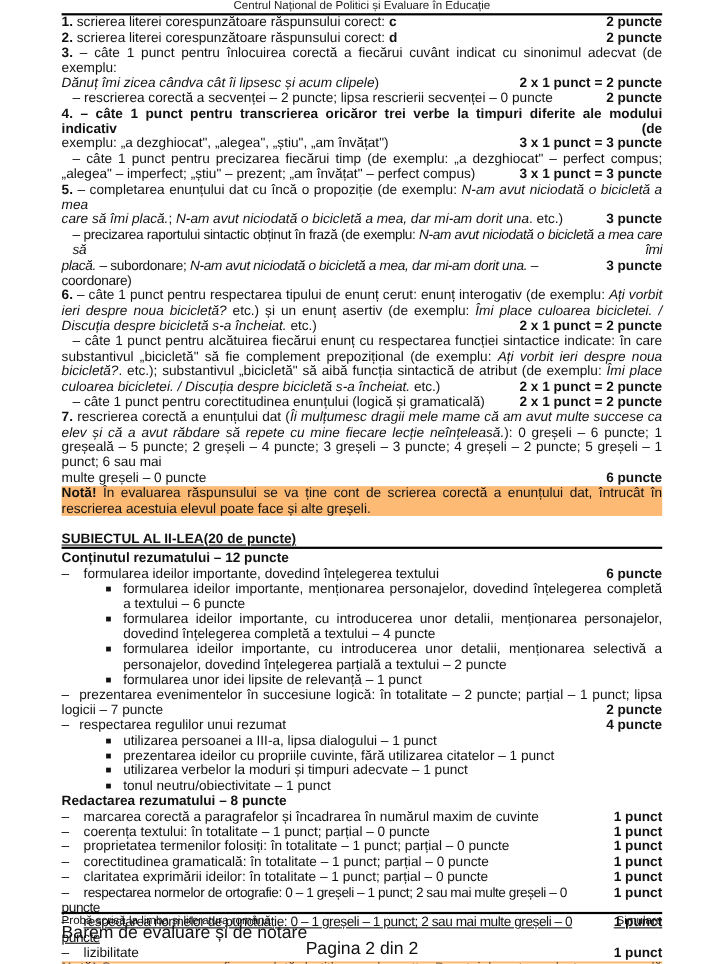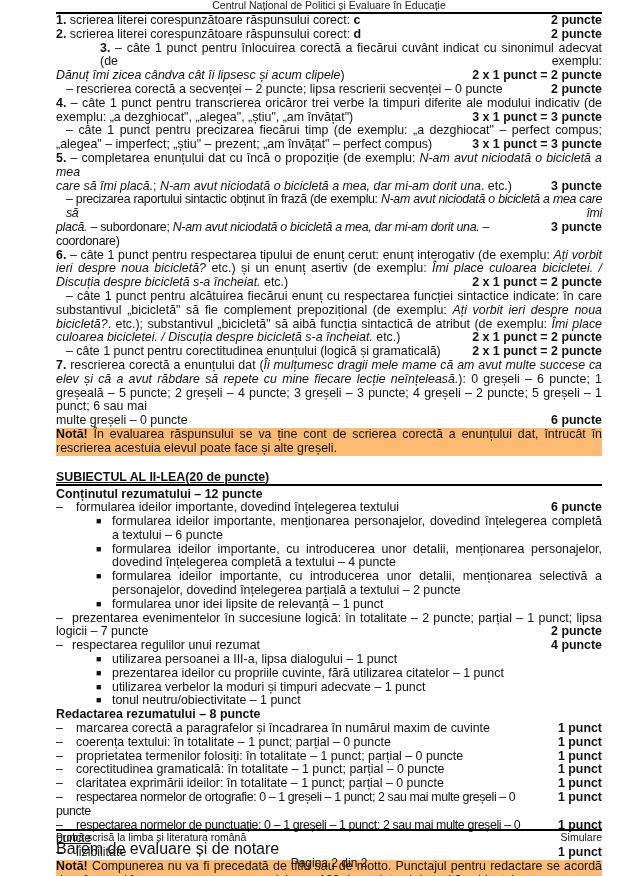--- a/index.html
+++ b/index.html
@@ -18,52 +18,52 @@
   .sec { display:flex; justify-content:flex-start; font-weight:bold; text-decoration:underline;
          line-height:14px; margin-top:14px; }
   .sec-rule { border-top:2.5px solid #000; }
   .dash { display:inline-block; width:20px; }
   .bl { position:relative; padding-left:56px; line-height:13.8px; text-align:justify; }
   .bl .bullet { position:absolute; left:40px; top:0; font-size:9px; }
   .footer { position:absolute; left:56px; top:829px; width:546px; }
   .footer-rule { border-top:2px solid #000; }
   .footer .row { font-size:10.5px; line-height:12px; font-weight:normal;align-items:flex-end; }
   .footer .ln2 { font-size:16px; line-height:12px; }
-  .pg { text-align:center; font-size:12px; line-height:12px; margin-top:2px; }
+  .pg { text-align:center; font-size:16px; line-height:12px; margin-top:2px; }
 </style>
 </head>
 <body>
 
 <div class="page">
   <div class="hdr">Centrul Național de Politici și Evaluare în Educație</div>
   <div class="hdr-rule"></div>
 
   <div class="row">
     <span><b>1.</b><span> scrierea literei corespunzătoare răspunsului corect: </span><b>c</b></span>
     <span class="r">2 puncte</span>
   </div>
 
   <div class="row">
     <span><b>2.</b><span> scrierea literei corespunzătoare răspunsului corect: </span><b>d</b></span>
     <span class="r">2 puncte</span>
   </div>
 
-  <div class="ln j" style="text-align-last:justify;margin-left:44px;">
+  <div class="ln j" style="text-align-last:justify;">
     <b>3.</b><span> – câte 1 punct pentru înlocuirea corectă a fiecărui cuvânt indicat cu sinonimul adecvat (de exemplu:</span>
   </div>
   <div class="row">
     <span><i>Dănuț îmi zicea cândva cât îi lipsesc și acum clipele</i><span>)</span></span>
     <span class="r">2 x 1 punct = 2 puncte</span>
   </div>
   <div class="row ind">
     <span>– rescrierea corectă a secvenței – 2 puncte; lipsa rescrierii secvenței – 0 puncte</span>
     <span class="r">2 puncte</span>
   </div>
 
-  <div class="ln j" style="text-align-last:justify;">
+  <div class="ln j" style="text-align-last:justify;font-weight:bold;">
     <b>4.</b><span> – câte 1 punct pentru transcrierea oricăror trei verbe la timpuri diferite ale modului indicativ (de</span>
   </div>
   <div class="row">
     <span>exemplu: „a dezghiocat", „alegea", „știu", „am învățat")</span>
     <span class="r">3 x 1 punct = 3 puncte</span>
   </div>
   <div class="ln j ind" style="text-align-last:justify;">
     <span>– câte 1 punct pentru precizarea fiecărui timp (de exemplu: „a dezghiocat" – perfect compus;</span>
   </div>
   <div class="row">

